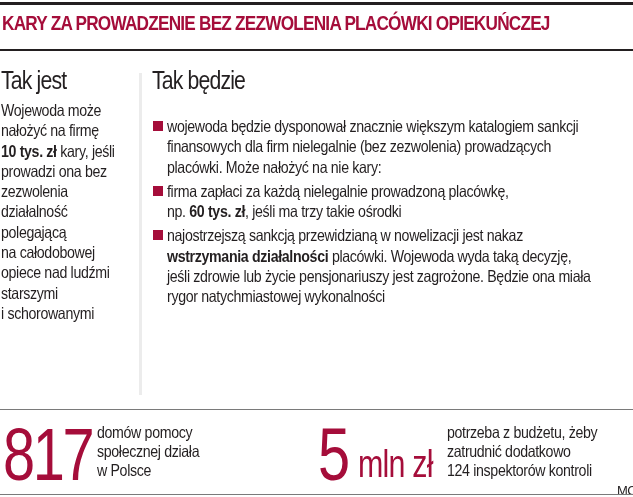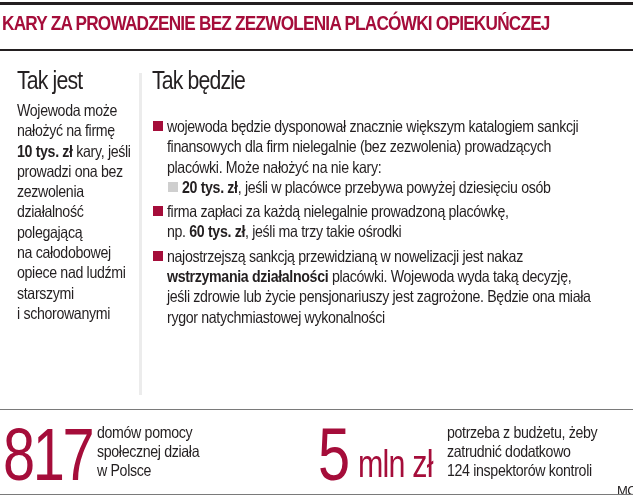--- a/index.html
+++ b/index.html
@@ -28,21 +28,21 @@
       color: #a50d3a;
       white-space: nowrap;
       transform: scaleX(0.86);
       transform-origin: left top;
     }
     .rule-title {
       position: absolute; left: 0; top: 49px; width: 633px; height: 2px;
       background: #231f20;
     }
     .col-left {
-      position: absolute; left: 17px; top: 66px; width: 130px;
+      position: absolute; left: 1px; top: 66px; width: 130px;
     }
     .heading {
       font-size: 25px;
       letter-spacing: -1px;
       line-height: 28px;
       white-space: nowrap;
       transform: scaleX(0.85);
       transform-origin: left top;
       color: #231f20;
     }
@@ -183,24 +183,20 @@
 
 <div class="col-right">
   <div class="heading">Tak będzie</div>
   <div class="items">
 
     <div class="item">
       <span class="bullet"></span>
       <span class="ln">wojewoda będzie dysponował znacznie większym katalogiem sankcji</span>
       <span class="ln">finansowych dla firm nielegalnie (bez zezwolenia) prowadzących</span>
       <span class="ln">placówki. Może nałożyć na nie kary:</span>
-      <div class="subitem" style="margin-left:-15px;">
-        <span class="subbullet"></span>
-        <span class="ln"><span class="bold">20 tys. zł</span><span>, jeśli w placówce przebywa powyżej dziesięciu osób</span></span>
-      </div>
     </div>
 
     <div class="item">
       <span class="bullet"></span>
       <span class="ln">firma zapłaci za każdą nielegalnie prowadzoną placówkę,</span>
       <span class="ln"><span>np. </span><span class="bold">60 tys. zł</span><span>, jeśli ma trzy takie ośrodki</span></span>
     </div>
 
 
     <div class="item">

